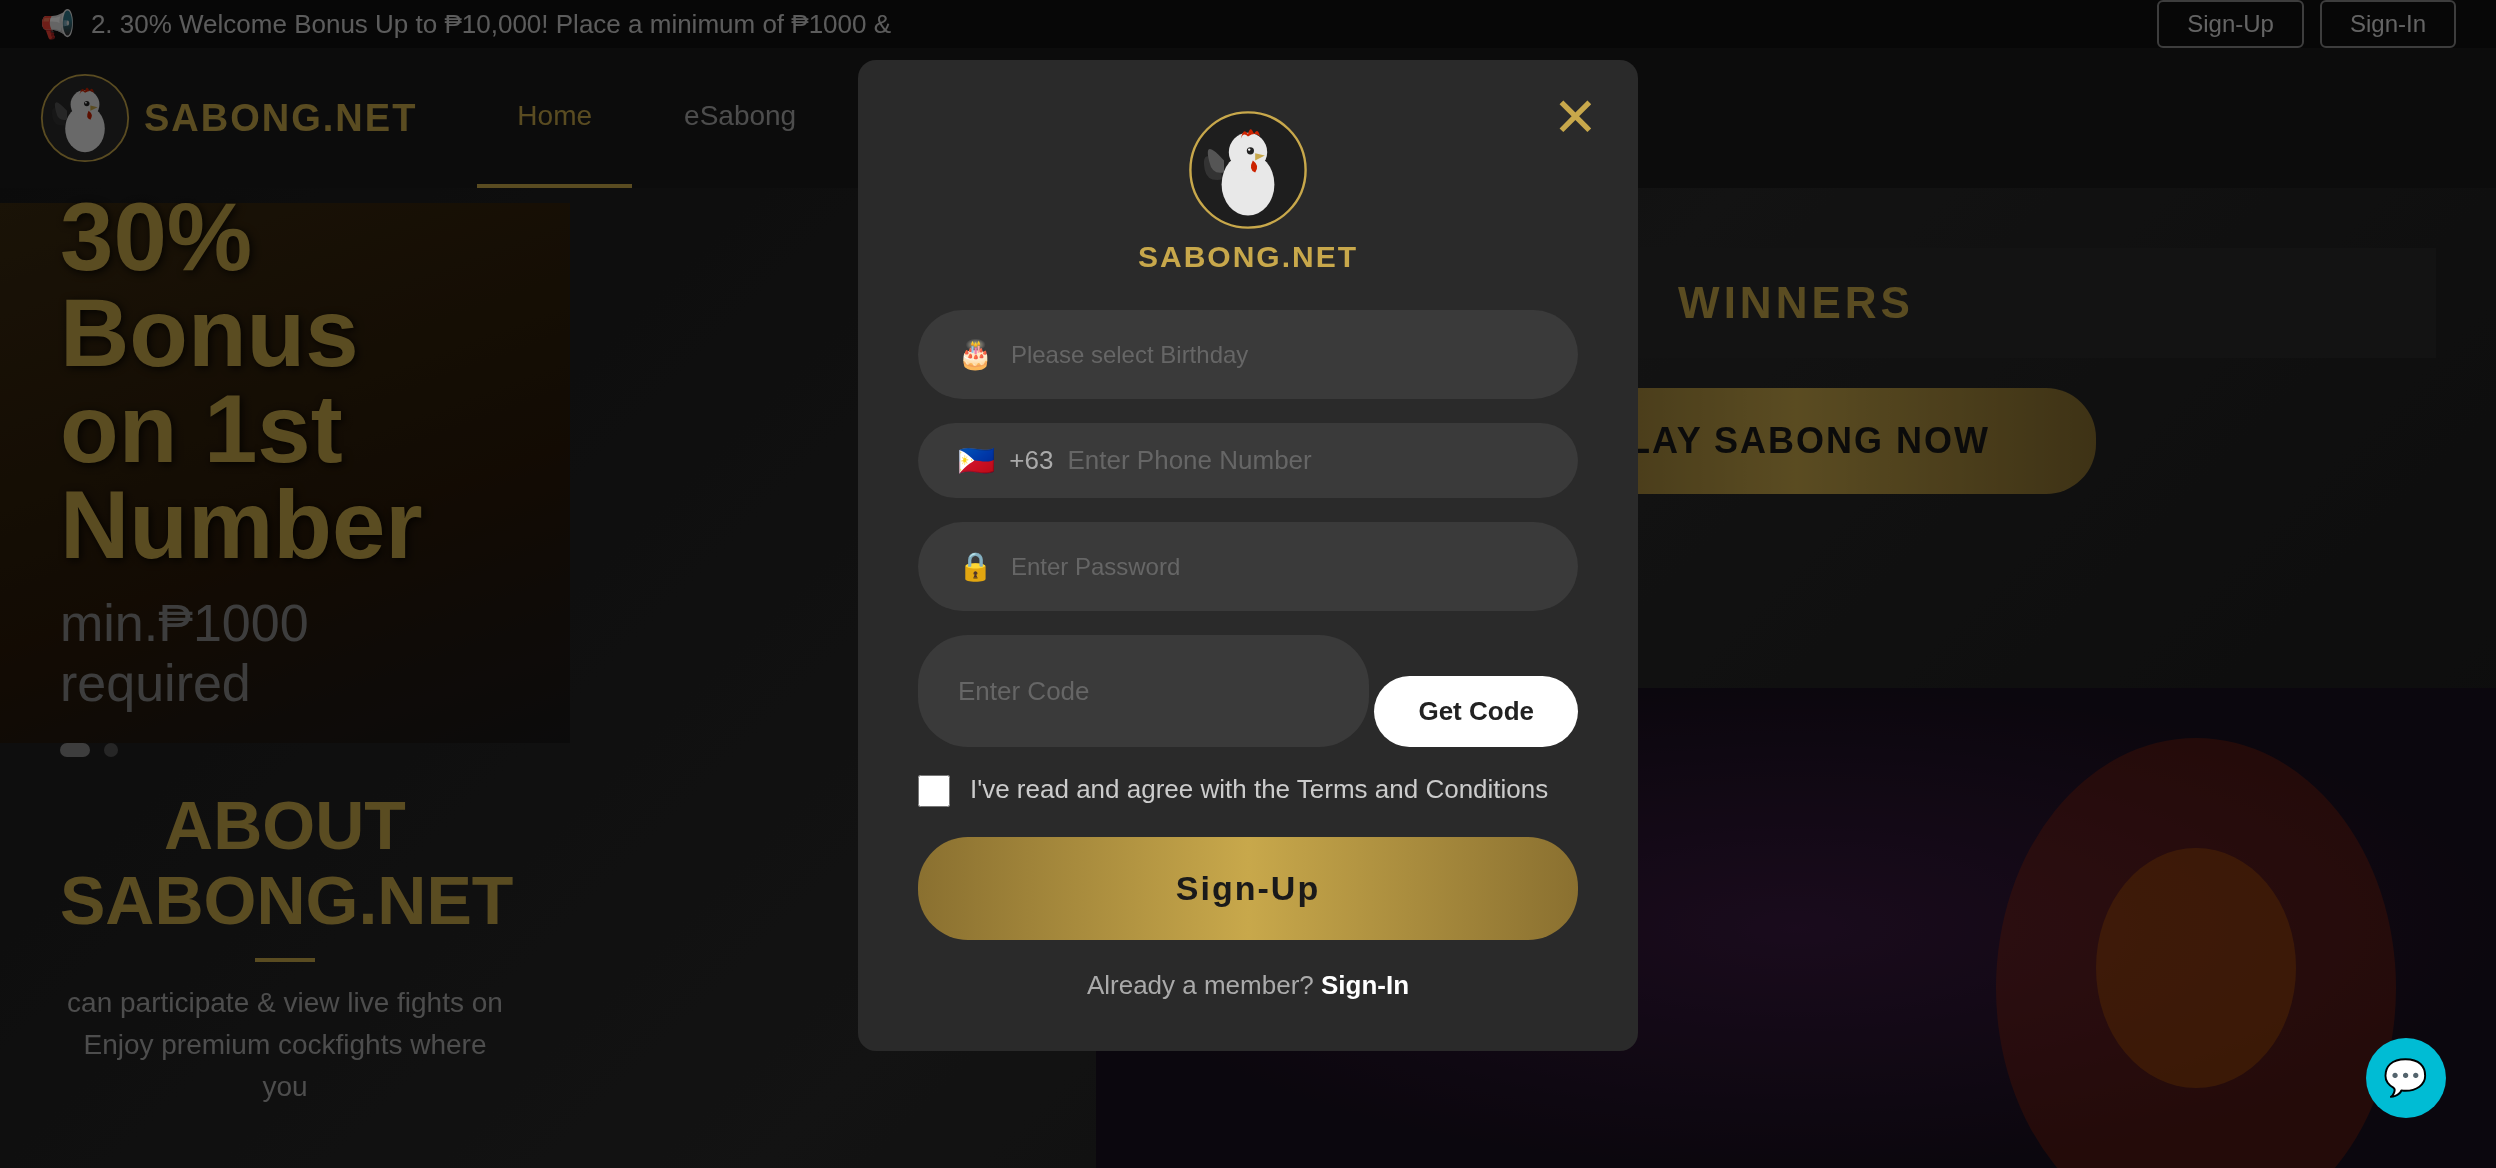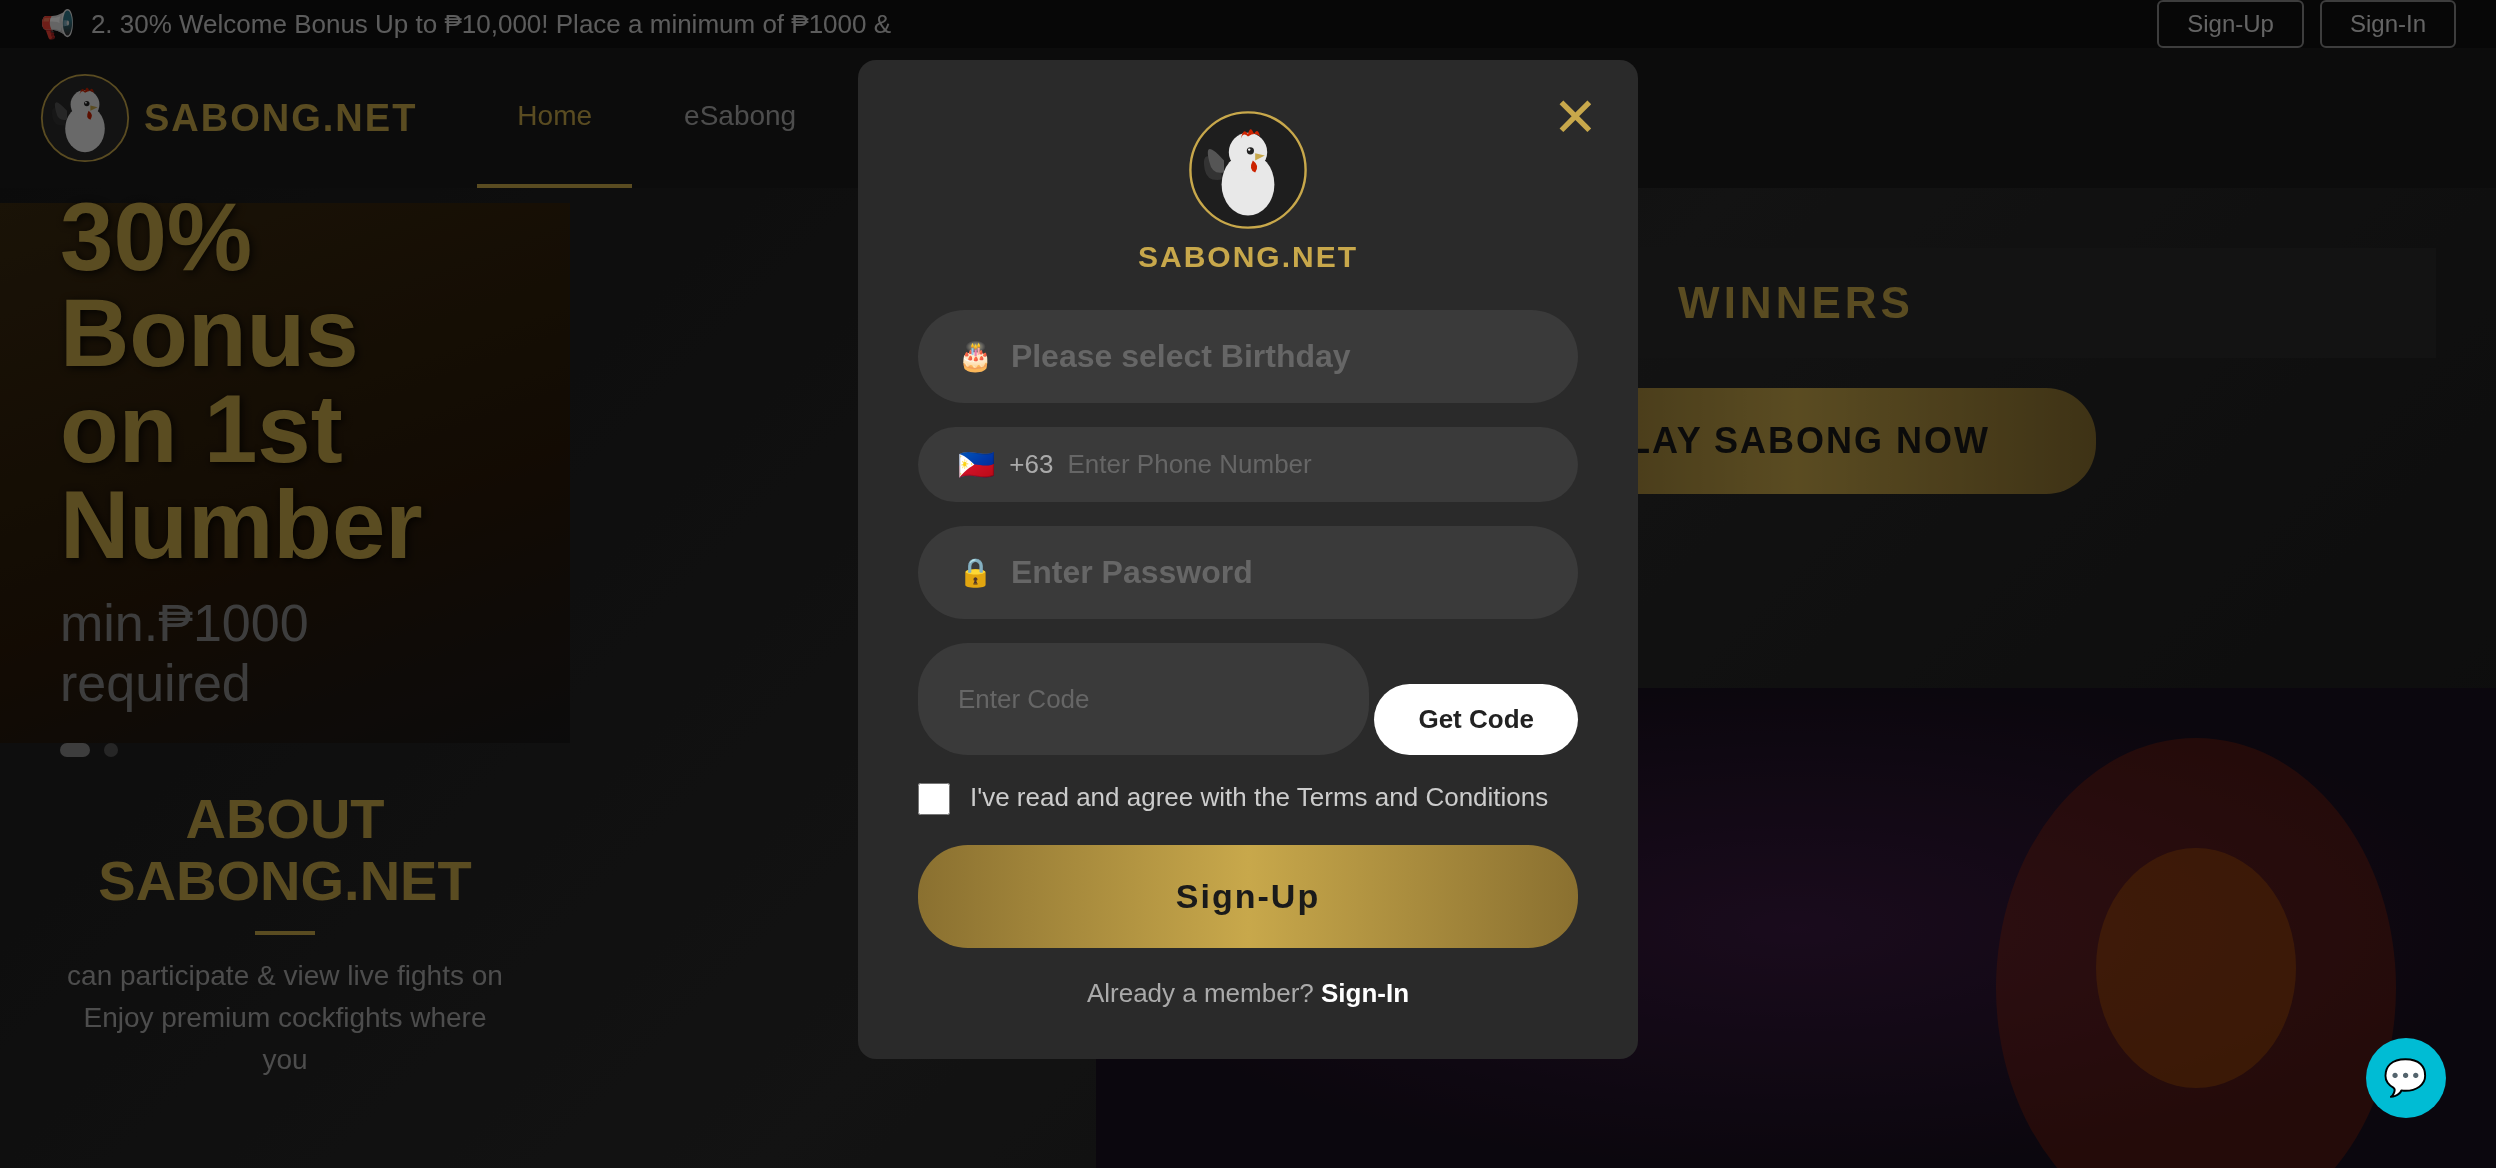--- a/index.html
+++ b/index.html
@@ -150,21 +150,21 @@
 
     
     .about-section {
       position: absolute;
       top: 540px;
       left: 0;
       width: 570px;
       padding: 60px 60px;
     }
     .about-title {
-      font-size: 56px;
+      font-size: 68px;
       font-weight: 900;
       color: #c8a84b;
       text-align: center;
       line-height: 1.1;
     }
     .about-divider {
       width: 60px;
       height: 4px;
       background: #c8a84b;
       margin: 20px auto;
@@ -285,24 +285,23 @@
       color: #888;
       display: flex;
       align-items: center;
       gap: 18px;
       margin-bottom: 24px;
     }
     .form-field input {
       background: transparent;
       border: none;
       color: #84cc16;
-      font-size: 32px;
+      font-size: 24px;
       outline: none;
       flex: 1;
-      font-weight: bold;
     }
     .form-field input::placeholder {
       color: #666;
     }
     .field-icon {
       font-size: 28px;
       color: #888;
     }
 
     

